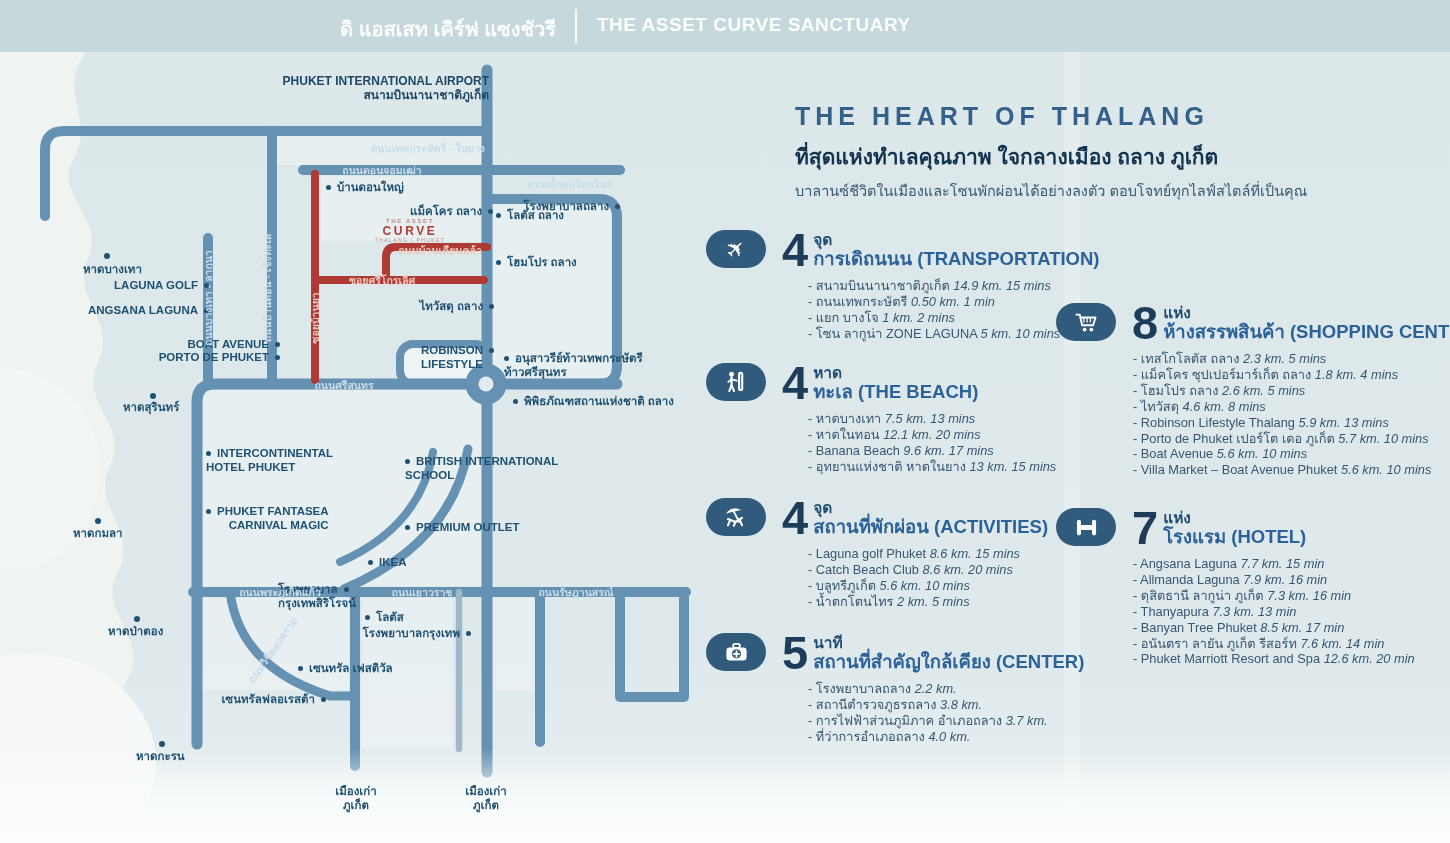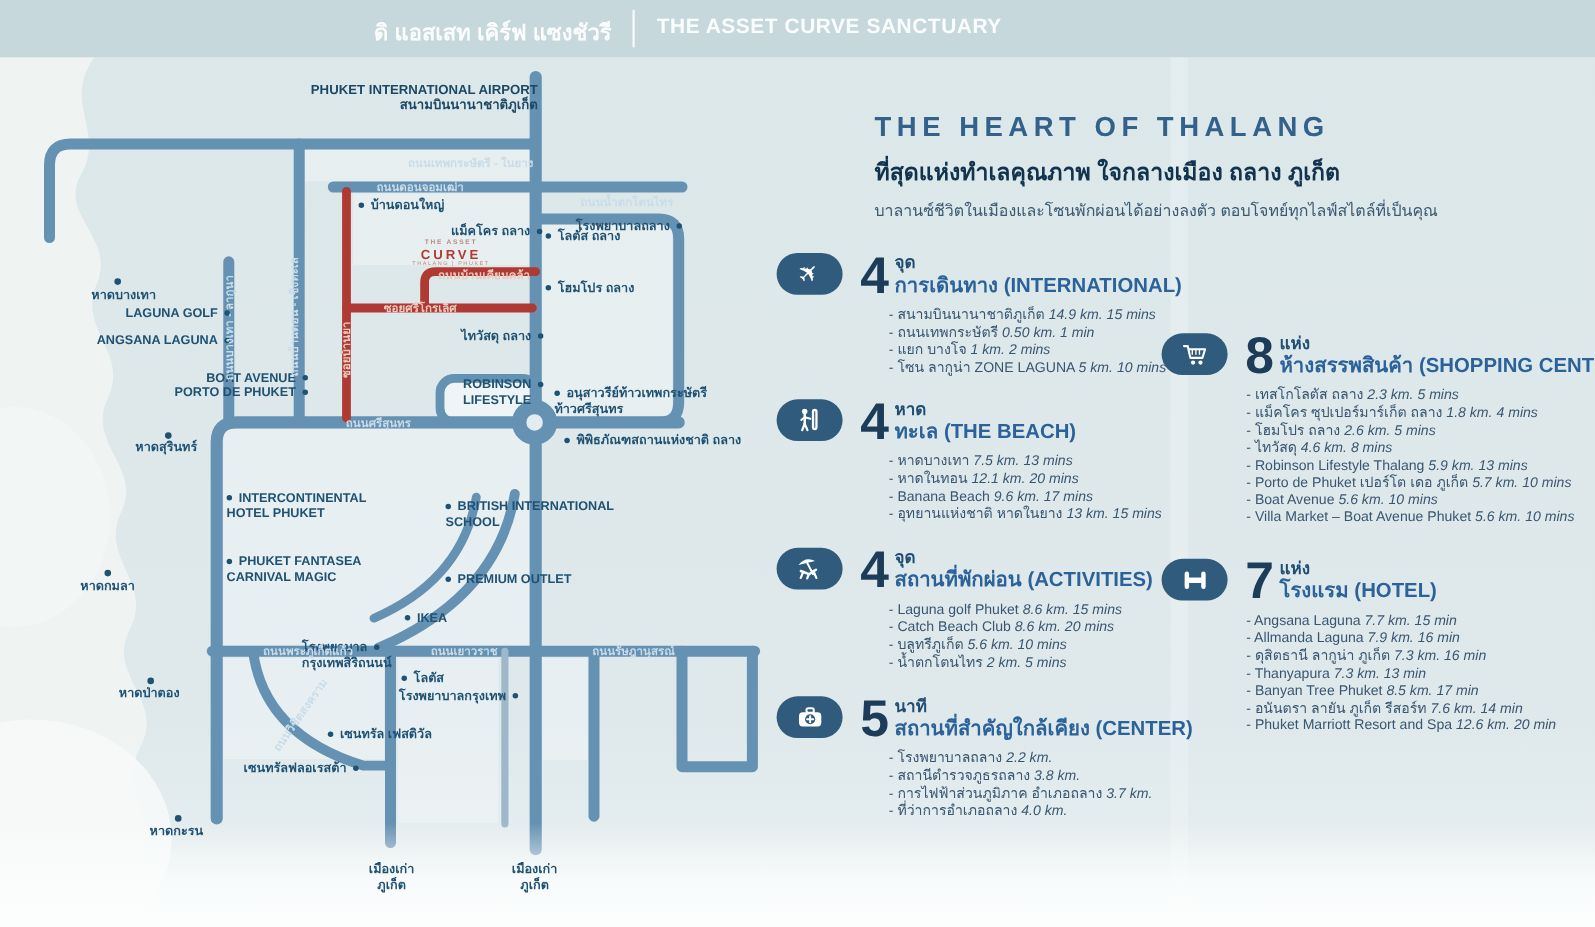--- a/index.html
+++ b/index.html
@@ -162,41 +162,41 @@
         <div><span class="dotb dr"></span>อนุสาวรีย์ท้าวเทพกระษัตรี</div>
         <div>ท้าวศรีสุนทร</div>
       </div>
       <div class="poi" style="top: 395px; left: 513px;">
         <div><span class="dotb dr"></span>พิพิธภัณฑสถานแห่งชาติ ถลาง</div>
       </div>
       <div class="poi" style="top: 447px; left: 206px;">
         <div><span class="dotb dr"></span>INTERCONTINENTAL</div>
         <div>HOTEL PHUKET</div>
       </div>
-      <div class="poi" style="top: 505px; left: 206px;">
+      <div class="poi" style="top: 505px; left: 206px; text-align: right;">
         <div><span class="dotb dr"></span>PHUKET FANTASEA</div>
         <div>CARNIVAL MAGIC</div>
       </div>
       <div class="poi" style="top: 527px; left: 73px;">
         <div>หาดกมลา</div>
       </div>
       <div class="mapdot" style="left: 95px; top: 518px;"></div>
       <div class="poi" style="top: 455px; left: 405px;">
         <div><span class="dotb dr"></span>BRITISH INTERNATIONAL</div>
         <div>SCHOOL</div>
       </div>
       <div class="poi" style="top: 521px; left: 405px;">
         <div><span class="dotb dr"></span>PREMIUM OUTLET</div>
       </div>
       <div class="poi" style="top: 556px; left: 368px;">
         <div><span class="dotb dr"></span>IKEA</div>
       </div>
       <div class="poi" style="top: 583px; right: 1110px; text-align: left;">
         <div>โรงพยาบาล<span class="dotb dl"></span></div>
-        <div>กรุงเทพสิริถนนน์</div>
+        <div>กรุงเทพสิริโรจน์</div>
       </div>
       <div class="poi" style="top: 611px; left: 365px;">
         <div><span class="dotb dr"></span>โลตัส</div>
       </div>
       <div class="poi" style="top: 627px; right: 995px; text-align: right;">
         <div>โรงพยาบาลกรุงเทพ<span class="dotb dl"></span></div>
       </div>
       <div class="poi" style="top: 662px; left: 298px;">
         <div><span class="dotb dr"></span>เซนทรัล เฟสติวัล</div>
       </div>
@@ -253,21 +253,21 @@
   </div>
 
   <section class="info-sec" style="left:706px;top:230px;">
     <div class="sec-head">
       <div class="pill">
           <span class="glyph">✈</span>
         </div>
       <div class="num">4</div>
       <div class="ttl">
         <div class="unit">จุด</div>
-        <div class="name">การเดินทาง (INTERNATIONAL)</div>
+        <div class="name">การเดิถนนน (TRANSPORTATION)</div>
       </div>
     </div>
     <ul class="items">
         <li>- สนามบินนานาชาติภูเก็ต <i>14.9 km. 15 mins</i></li>
         <li>- ถนนเทพกระษัตรี <i>0.50 km. 1 min</i></li>
         <li>- แยก บางโจ <i>1 km. 2 mins</i></li>
         <li>- โซน ลากูน่า ZONE LAGUNA <i>5 km. 10 mins</i></li>
       </ul>
   </section>
 

